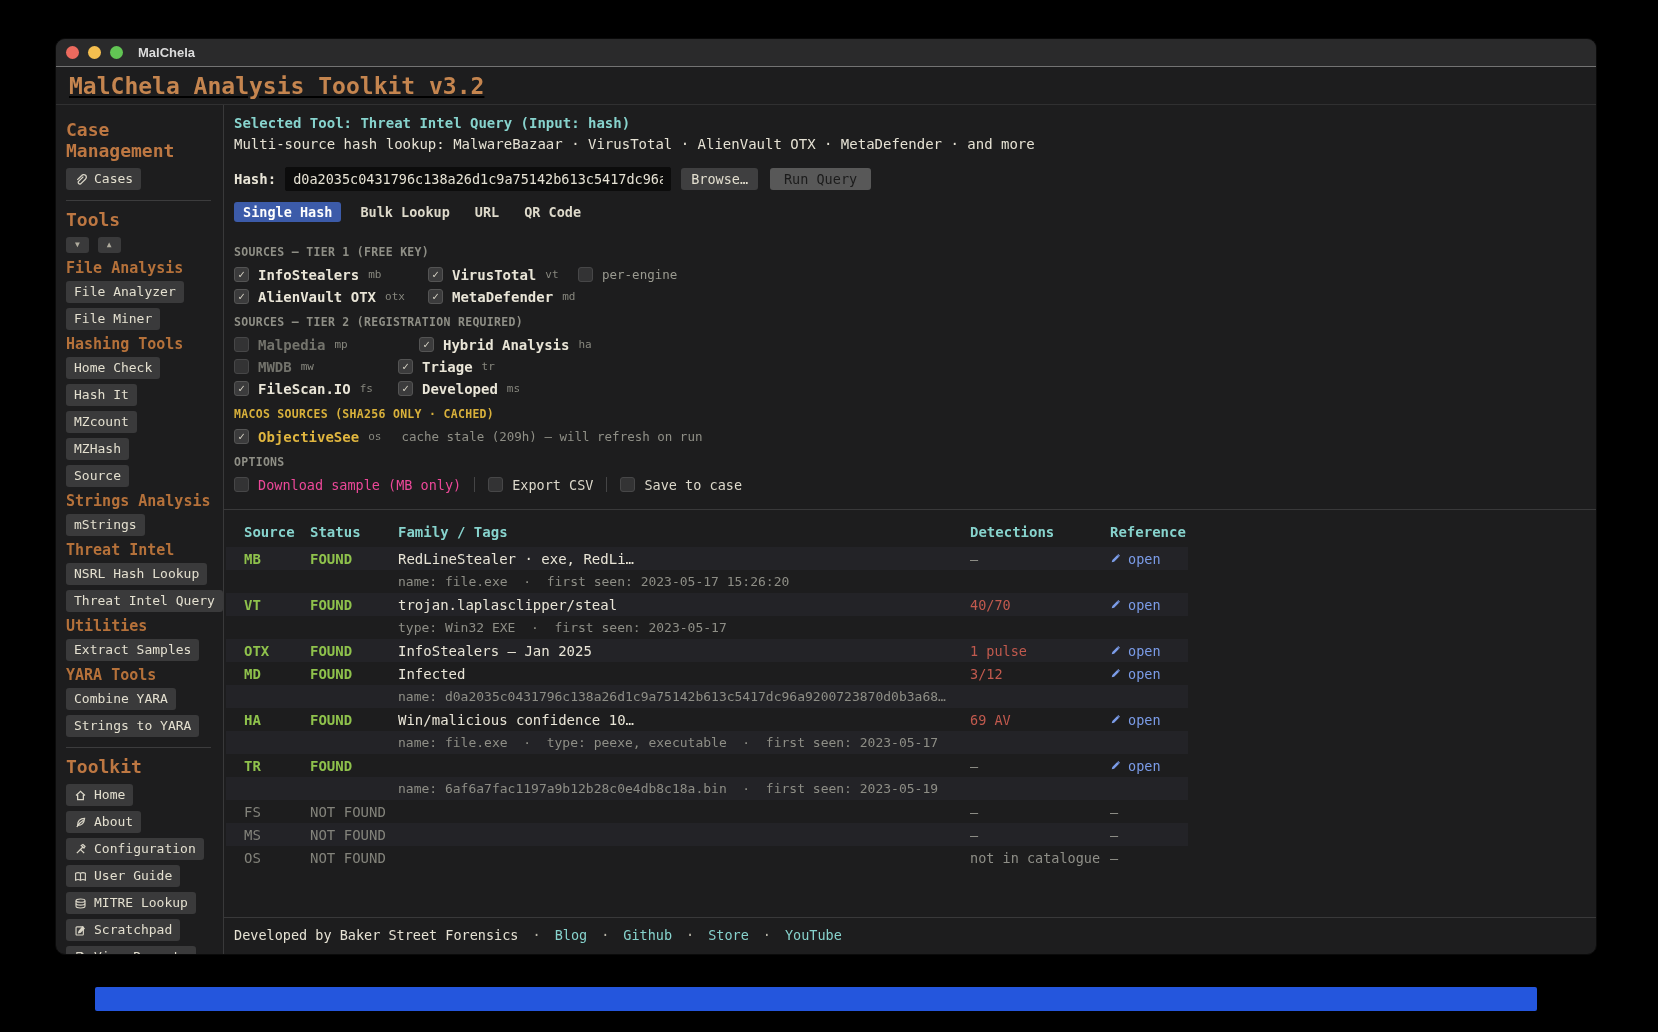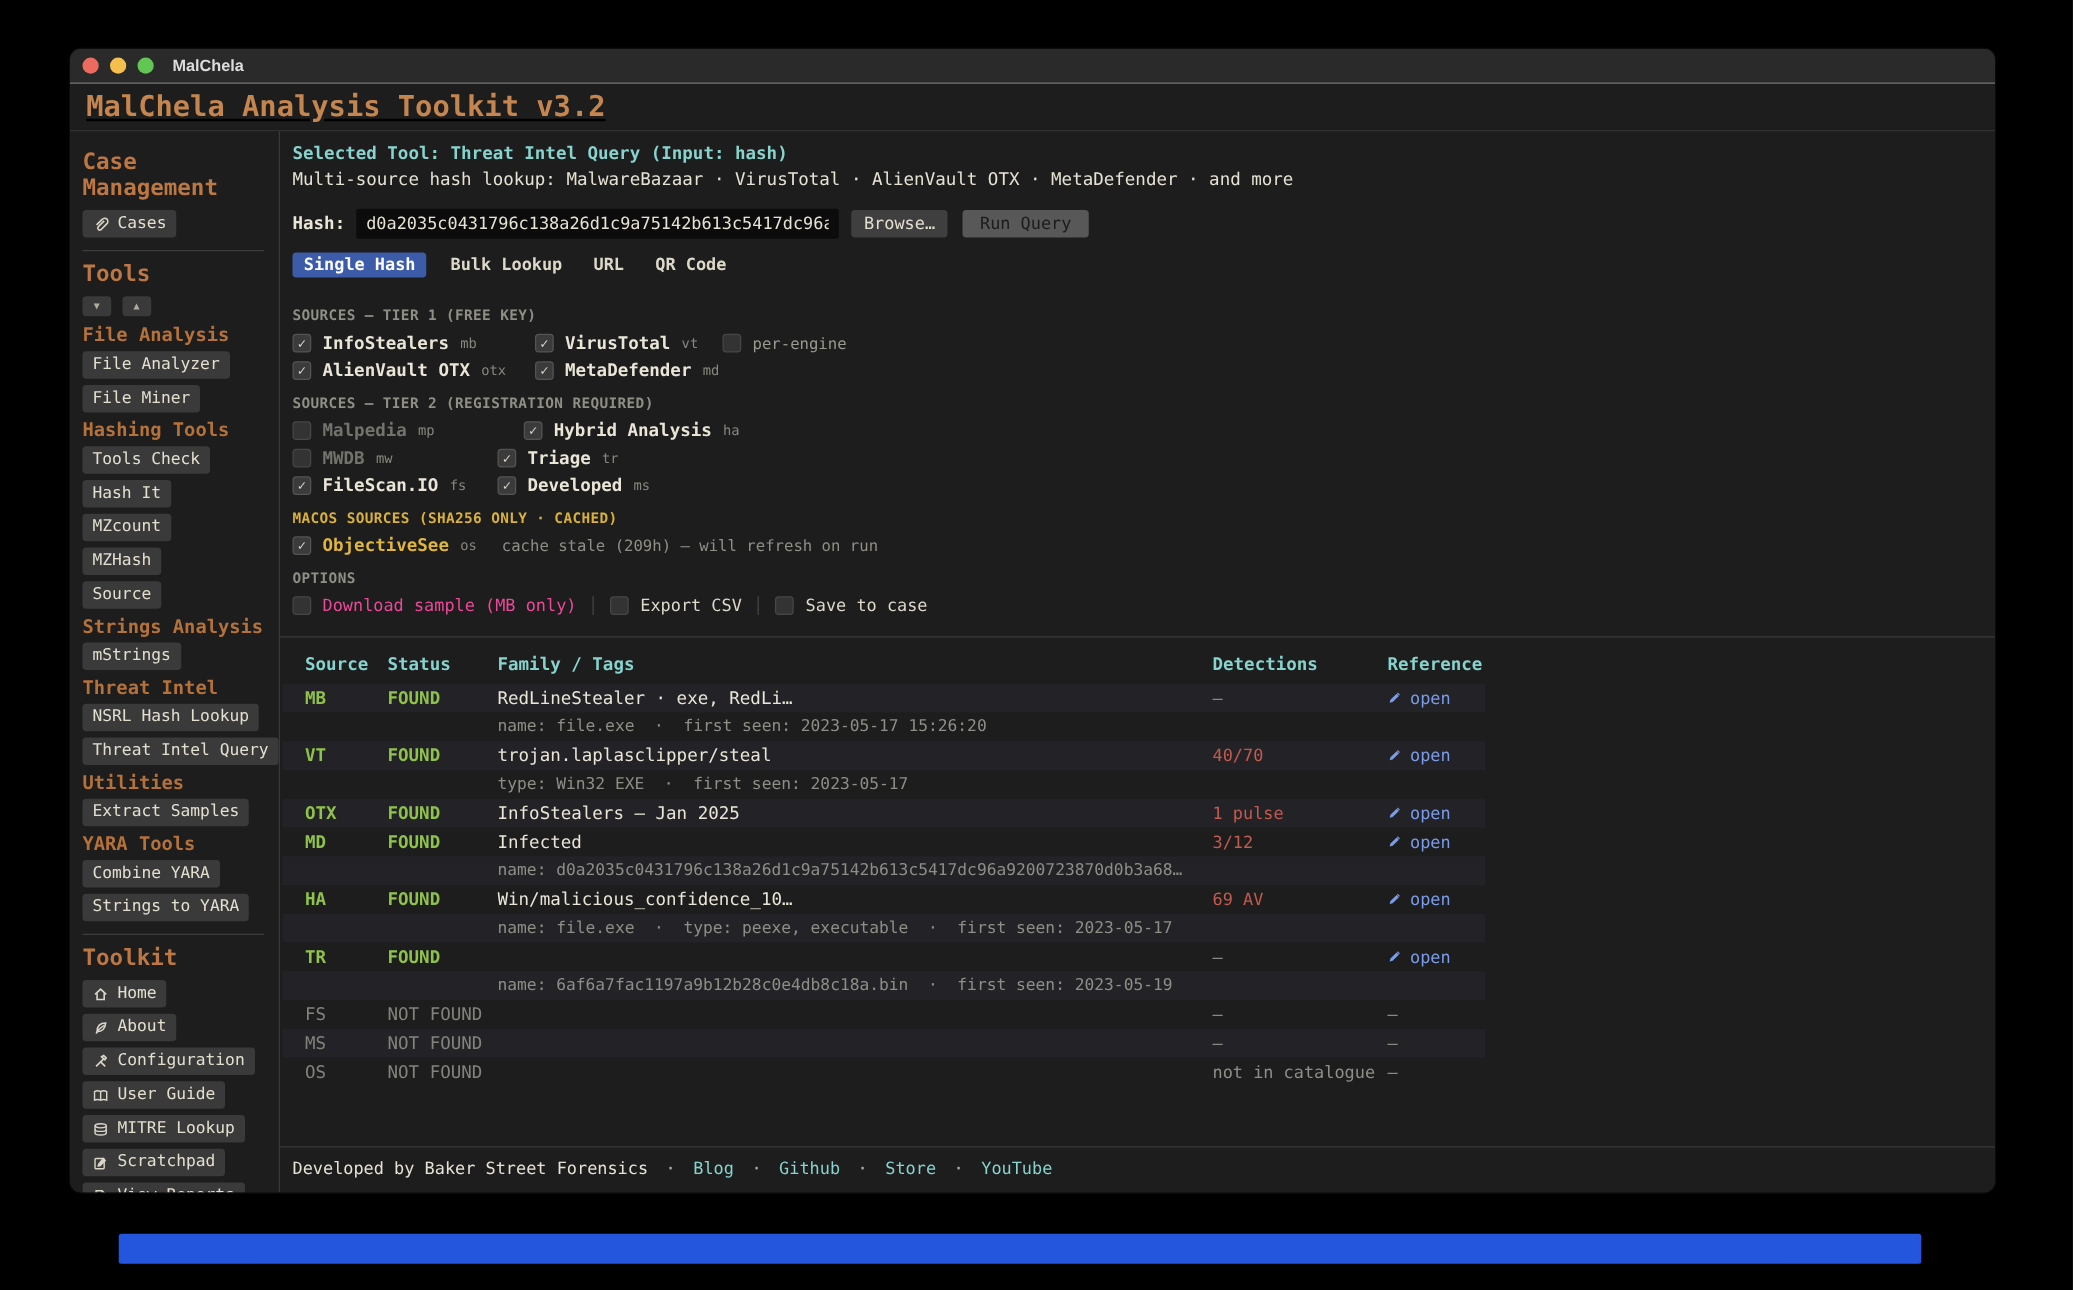--- a/index.html
+++ b/index.html
@@ -134,21 +134,21 @@
         </div>
         <div class="sb-subheading">File Analysis</div>
         <div class="sb-btn">
           <span>File Analyzer</span>
         </div>
         <div class="sb-btn">
           <span>File Miner</span>
         </div>
         <div class="sb-subheading">Hashing Tools</div>
         <div class="sb-btn">
-          <span>Tools Check</span>
+          <span>Home Check</span>
         </div>
         <div class="sb-btn">
           <span>Hash It</span>
         </div>
         <div class="sb-btn">
           <span>MZcount</span>
         </div>
         <div class="sb-btn">
           <span>MZHash</span>
         </div>

